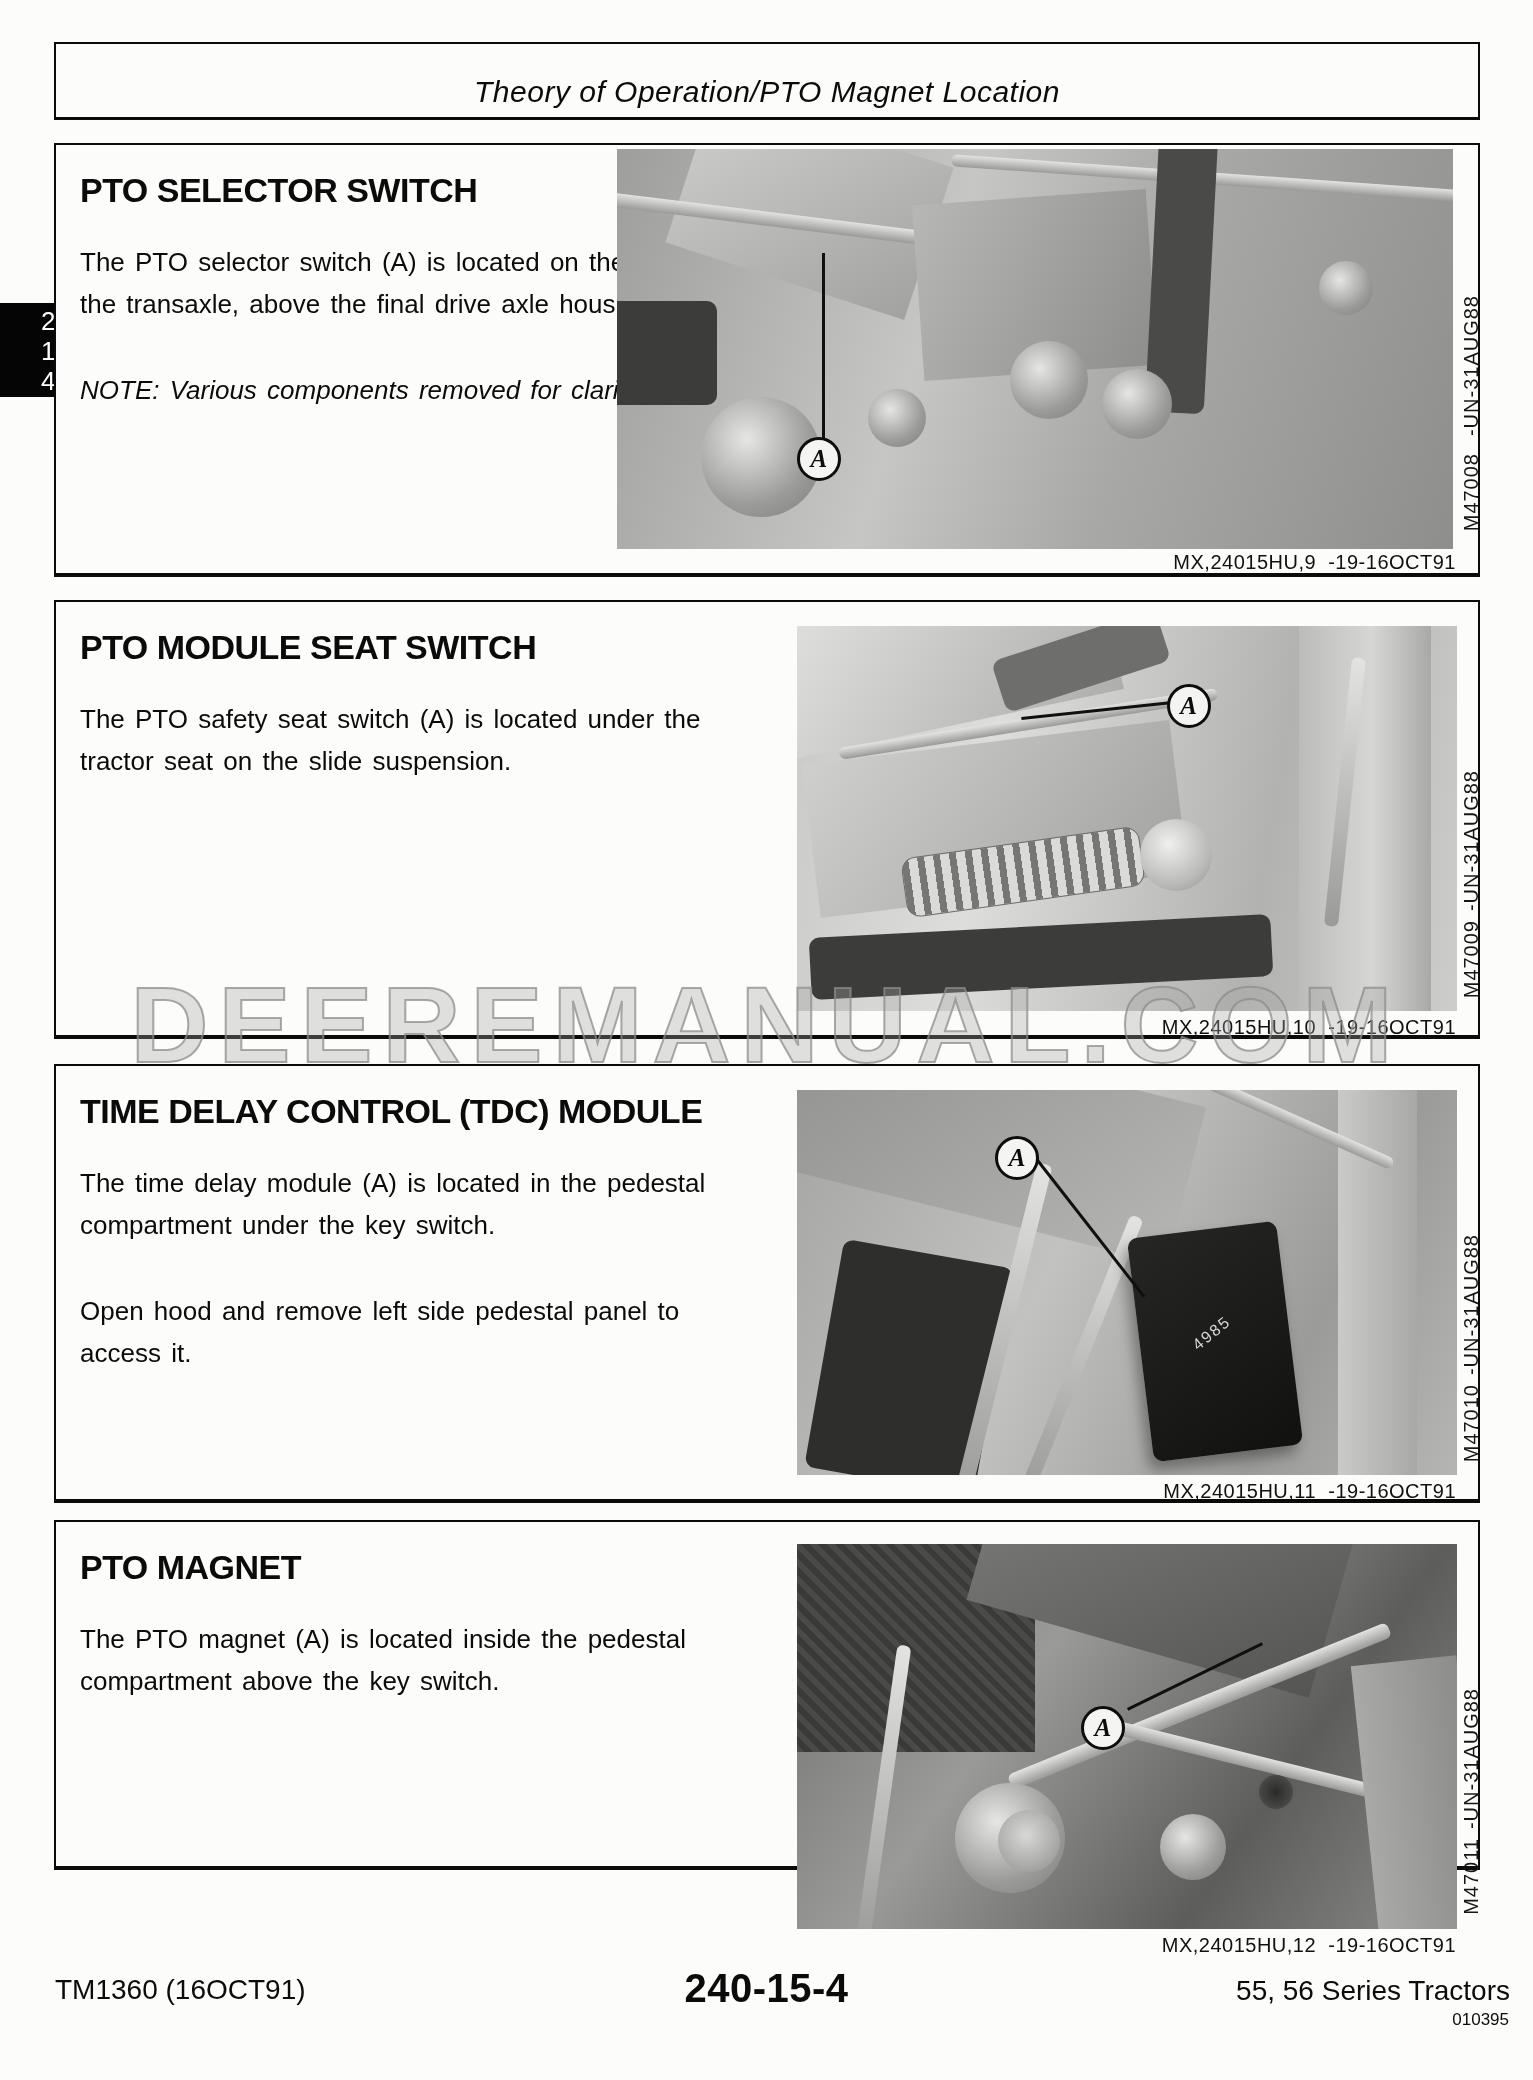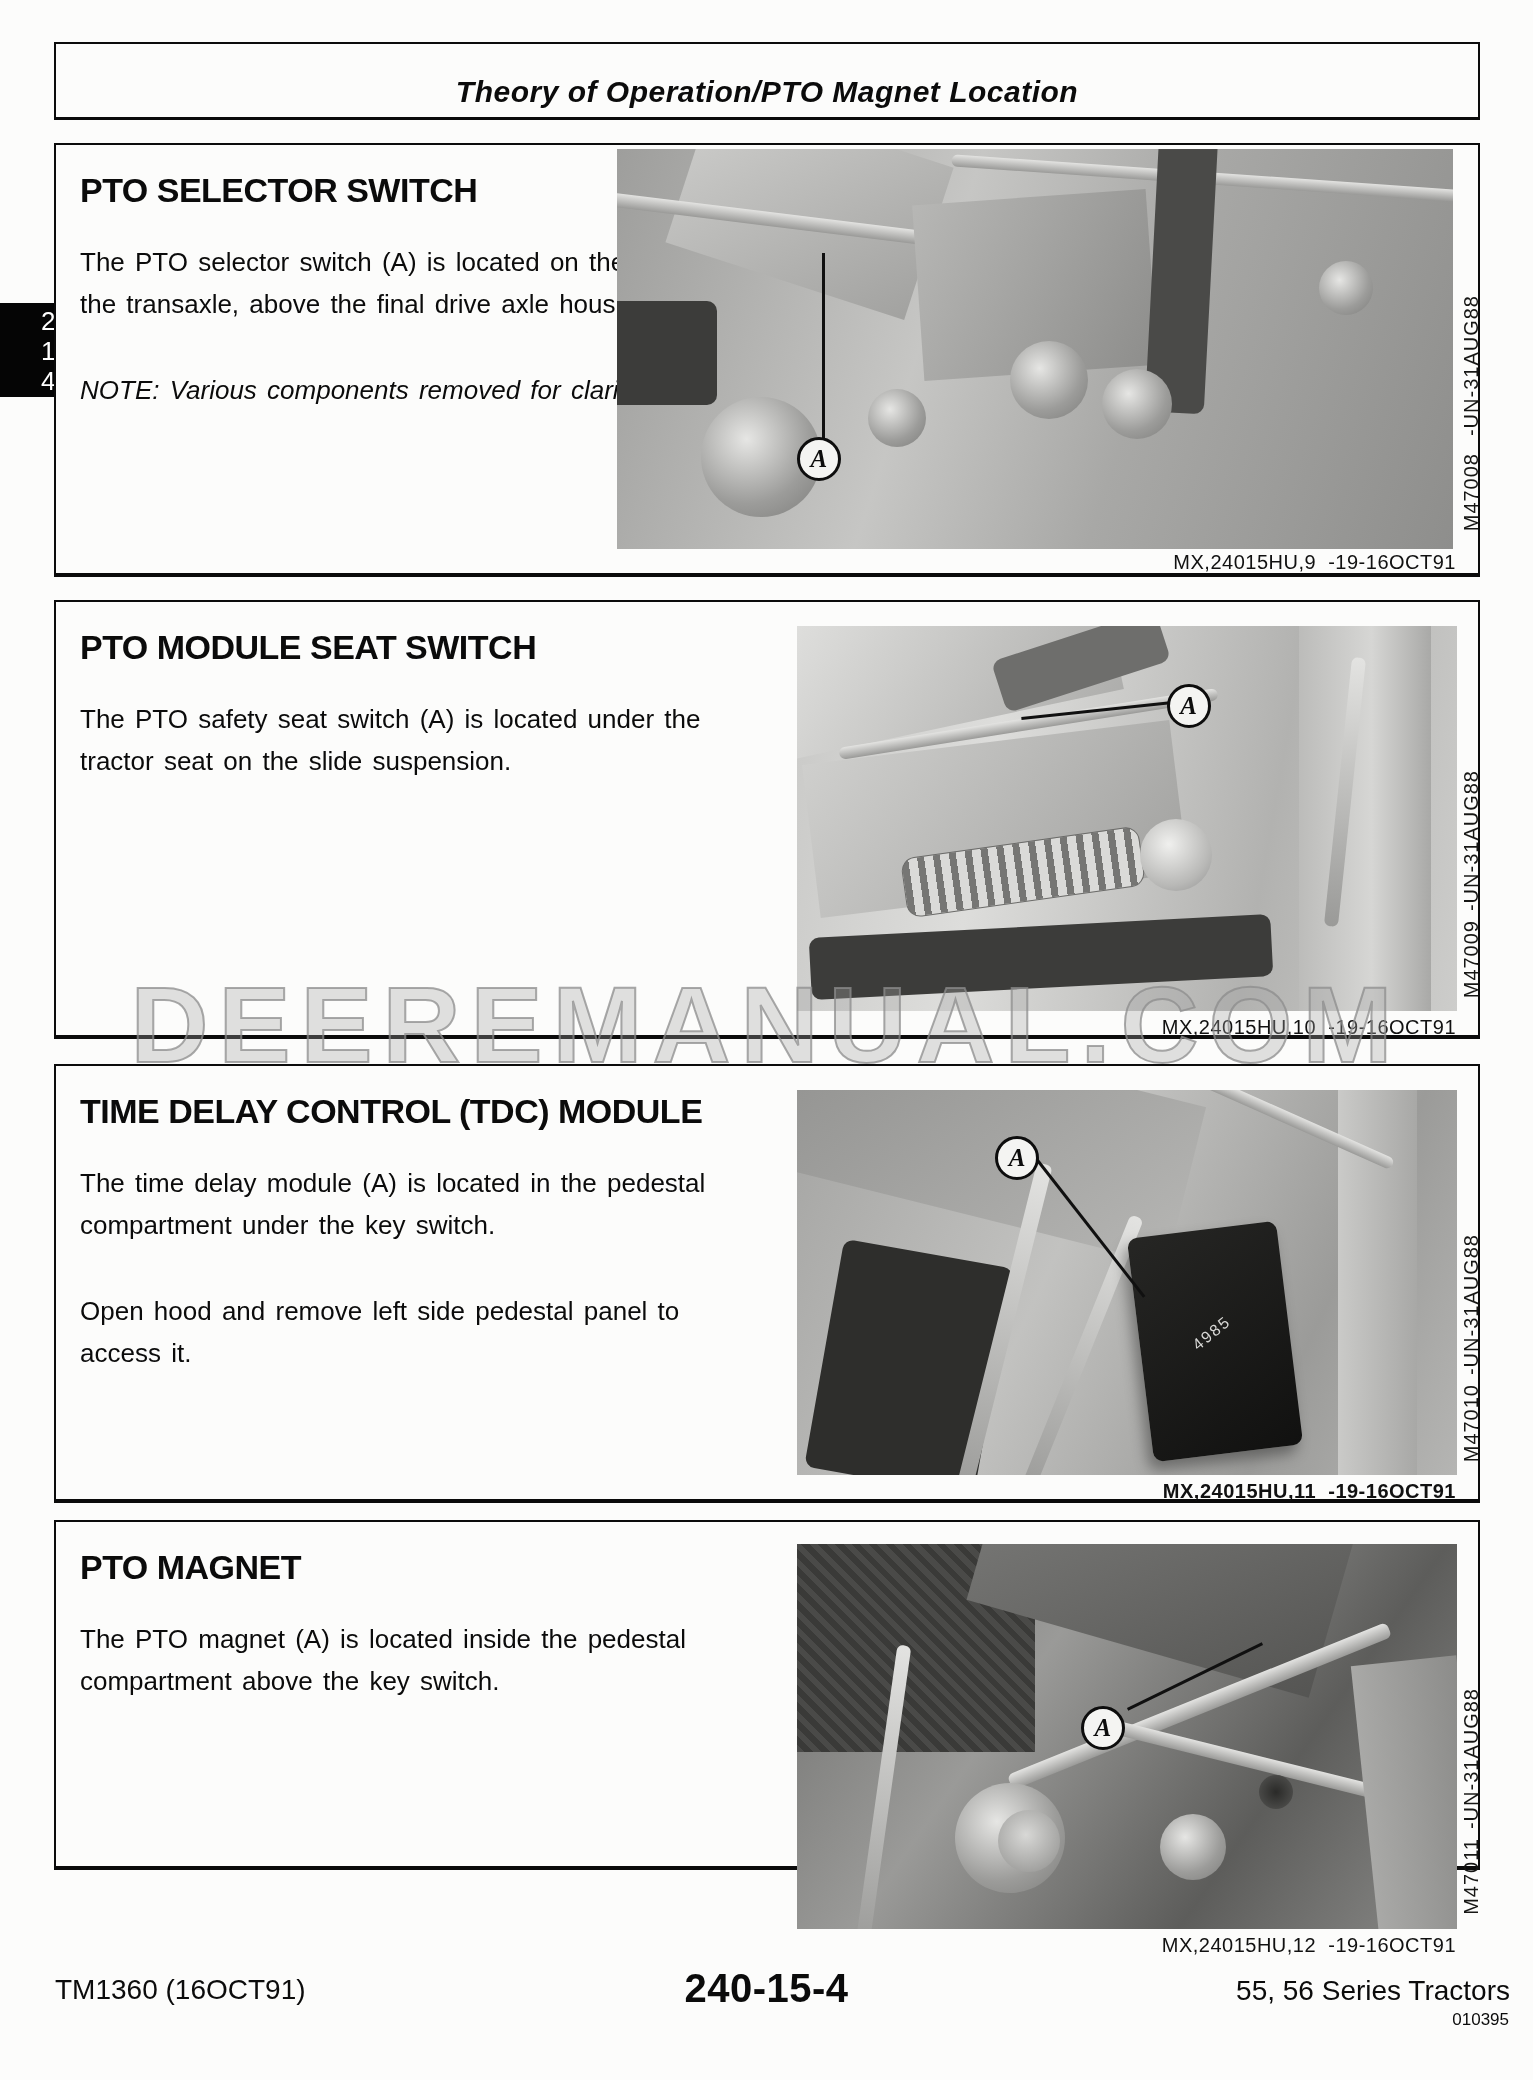--- a/index.html
+++ b/index.html
@@ -8,21 +8,21 @@
     background:#fcfcfb;overflow:hidden;
     font-family:"Liberation Sans",sans-serif;color:#0b0b0b;
   }
   
   .header-box{
     position:absolute;left:54px;top:42px;width:1426px;height:78px;
     border:2px solid #0b0b0b;border-bottom-width:3px;
     display:flex;align-items:flex-end;justify-content:center;
     box-sizing:border-box;padding-bottom:8px;background:#fcfcfb;
   }
-  .header-title{font-style:italic;font-size:30px;letter-spacing:0.5px;font-weight:bold;}
+  .header-title{font-style:italic;font-size:30px;letter-spacing:0.5px;}
   
   .side-tab{
     position:absolute;left:0;top:303px;width:54px;height:94px;
     background:#050505;color:#fff;text-align:right;
     padding:3px 5px 0 0;box-sizing:border-box;
   }
   .side-tab div{font-size:26px;line-height:30px;padding-left:41px;}
   
   .panel{
     position:absolute;left:54px;width:1426px;
@@ -182,21 +182,21 @@
         <span>4985</span>
       </div>
       <div class="leader" style="left:36%;top:18%;width:3px;height:175px;transform:rotate(-38deg);transform-origin:top center;"></div>
       <div class="callout" style="left:30%;top:12%;">
         <span>A</span>
       </div>
     </div>
 
     <div class="vlabel" style="left:1404px;top:168px;">-UN-31AUG88</div>
     <div class="vlabel" style="left:1404px;top:318px;">M47010</div>
-    <div class="caption" style="top:414px;font-weight:bold;">MX,24015HU,11  -19-16OCT91</div>
+    <div class="caption" style="top:414px;">MX,24015HU,11  -19-16OCT91</div>
   </section>
 
   <section class="panel" style="top:1520px;height:350px;">
     <h2 class="panel-title">PTO MAGNET</h2>
     <div class="panel-body">
       <p class="para">The PTO magnet (A) is located inside the pedestal
 compartment above the key switch.</p>
     </div>
 
     <div class="photo" style="left:741px;top:22px;width:660px;height:385px;background:linear-gradient(125deg,#6f6f6d 0%,#9a9a98 35%,#5d5d5b 70%,#8a8a88 100%);">

